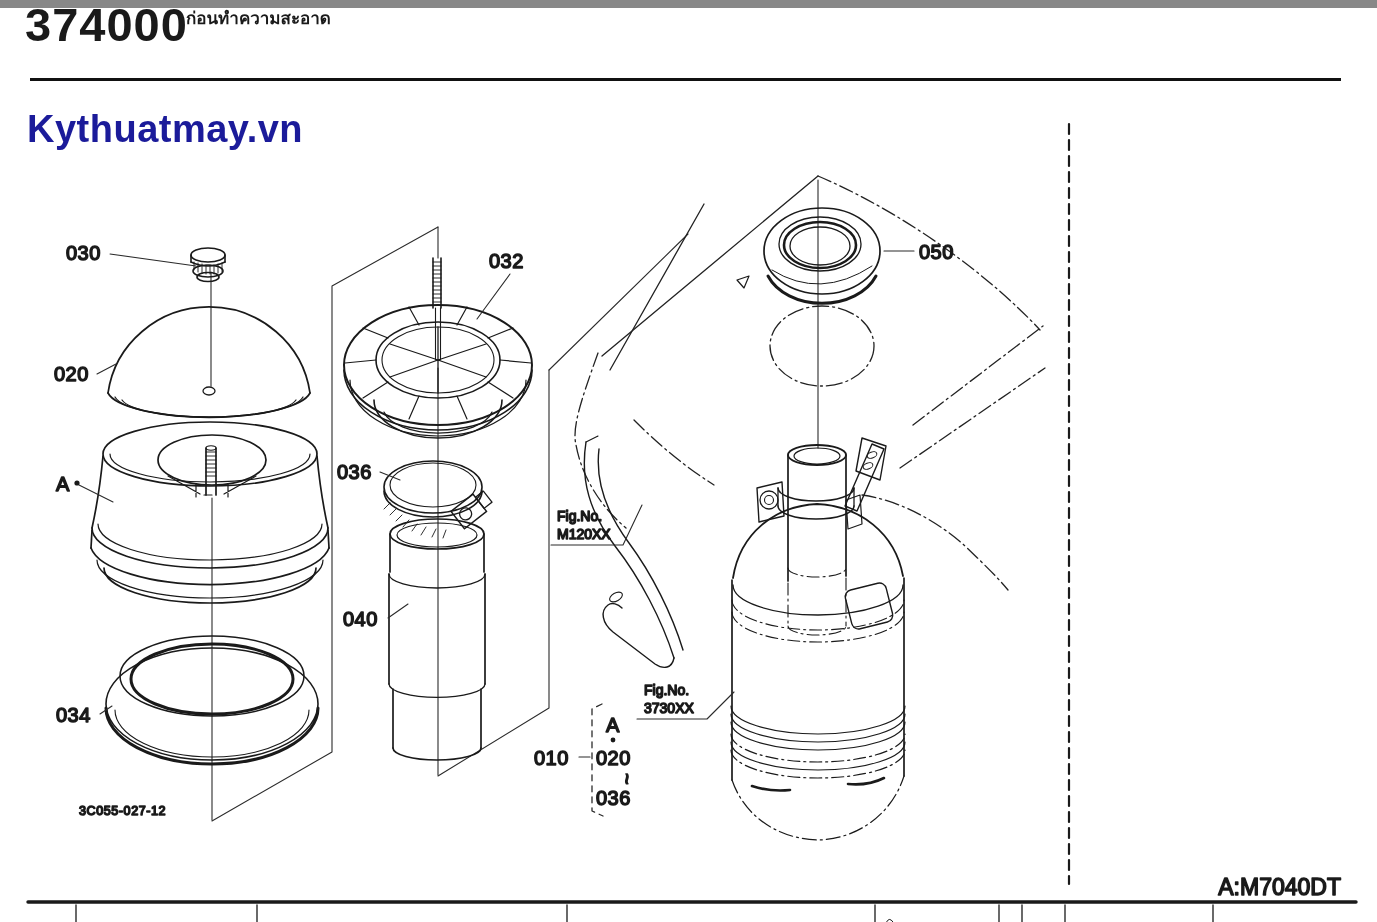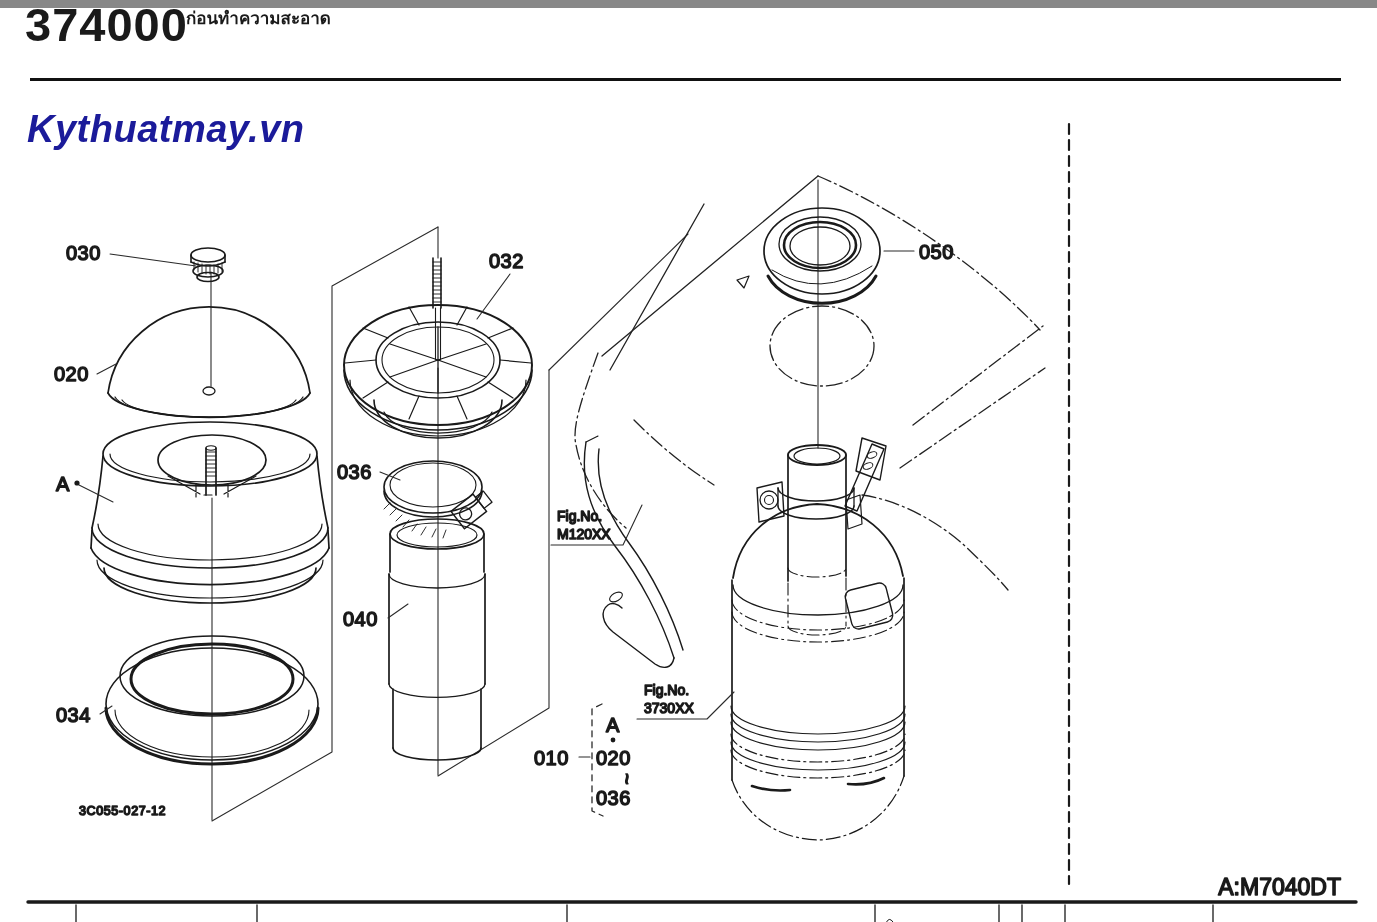--- a/index.html
+++ b/index.html
@@ -18,21 +18,21 @@
   }
   .hdr-en{
     position:absolute;left:186px;top:17px;
     font-size:28px;font-weight:700;letter-spacing:.5px;
   }
   .hdr-rule{
     position:absolute;left:30px;top:70px;width:1311px;height:3px;background:#111;
   }
   .watermark{
     position:absolute;left:27px;top:100px;
-    font-size:38px;font-weight:600;color:#1b1b9a;letter-spacing:.5px;font-style:italic;
+    font-size:38px;font-weight:600;color:#1b1b9a;letter-spacing:.5px;
   }
   svg text{fill:#1a1a1a;font-family:"Liberation Sans","DejaVu Sans",sans-serif;}
   .callout{font-size:20px;letter-spacing:.5px;}
   .figref{font-size:14px;}
   .code{font-size:12.5px;letter-spacing:.6px;}
   .model{font-size:23px;}
 </style>
 </head>
 <body>
 

